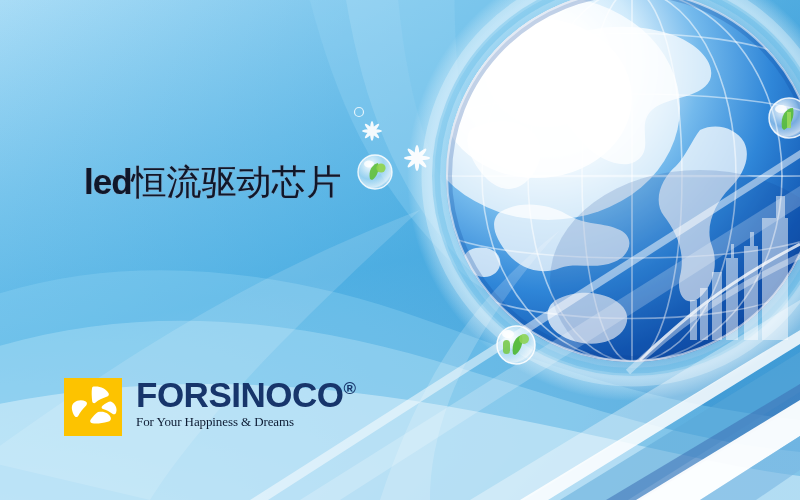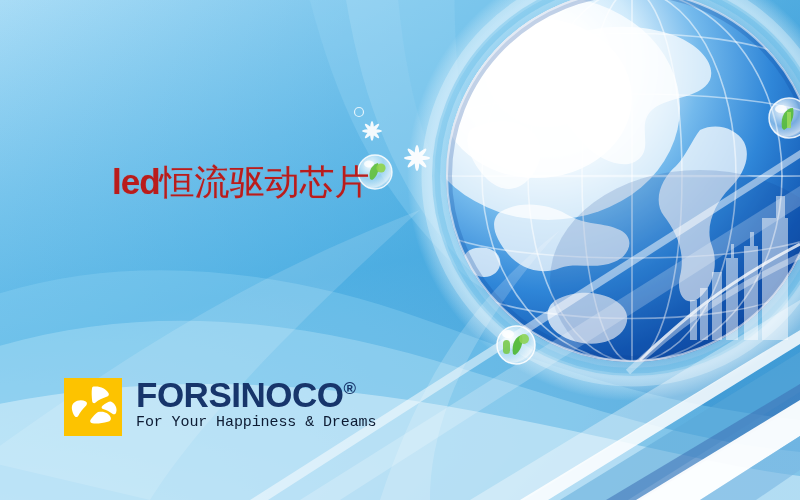--- a/index.html
+++ b/index.html
@@ -22,25 +22,24 @@
     height: 500px;
     display: block;
   }
 
   
   .headline {
     position: absolute;
     left: 84px;
     top: 160px;
     z-index: 40;
-    color: #b91c1c;
+    color: #0f172a;
     line-height: 1.28;
     white-space: nowrap;
     text-shadow: 0 0 1px rgba(255,48,7,0.35);
-    margin-left: 28px;
   }
   .headline-line {
     display: block;
     font-size: 35px;
     font-weight: 400;
   }
   .headline-line.line1 {
     font-family: "DejaVu Serif", "Liberation Serif", serif;
     letter-spacing: 0px;
   }
@@ -89,22 +88,22 @@
     color: #17356b;
     letter-spacing: -0.5px;
     white-space: nowrap;
   }
   .brand-name .reg {
     font-size: 17px;
     vertical-align: super;
     line-height: 1;
   }
   .brand-tagline {
-    font-family: Liberation Mono, monospace;
-    font-size: 15px;
+    font-family: Liberation Serif, serif;
+    font-size: 13px;
     color: #0d1b33;
     letter-spacing: -0.1px;
     margin-top: 2px;
     white-space: nowrap;
   }
 </style>
 </head>
 <body>
 
 <div id="stage">

